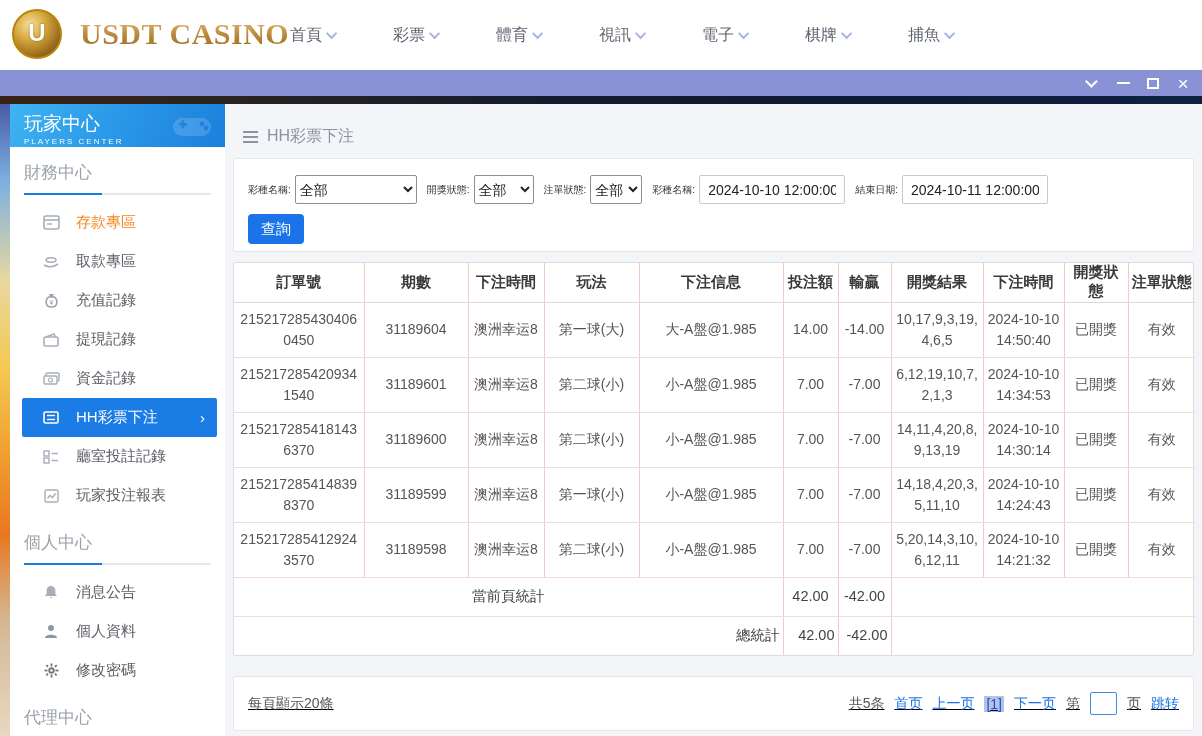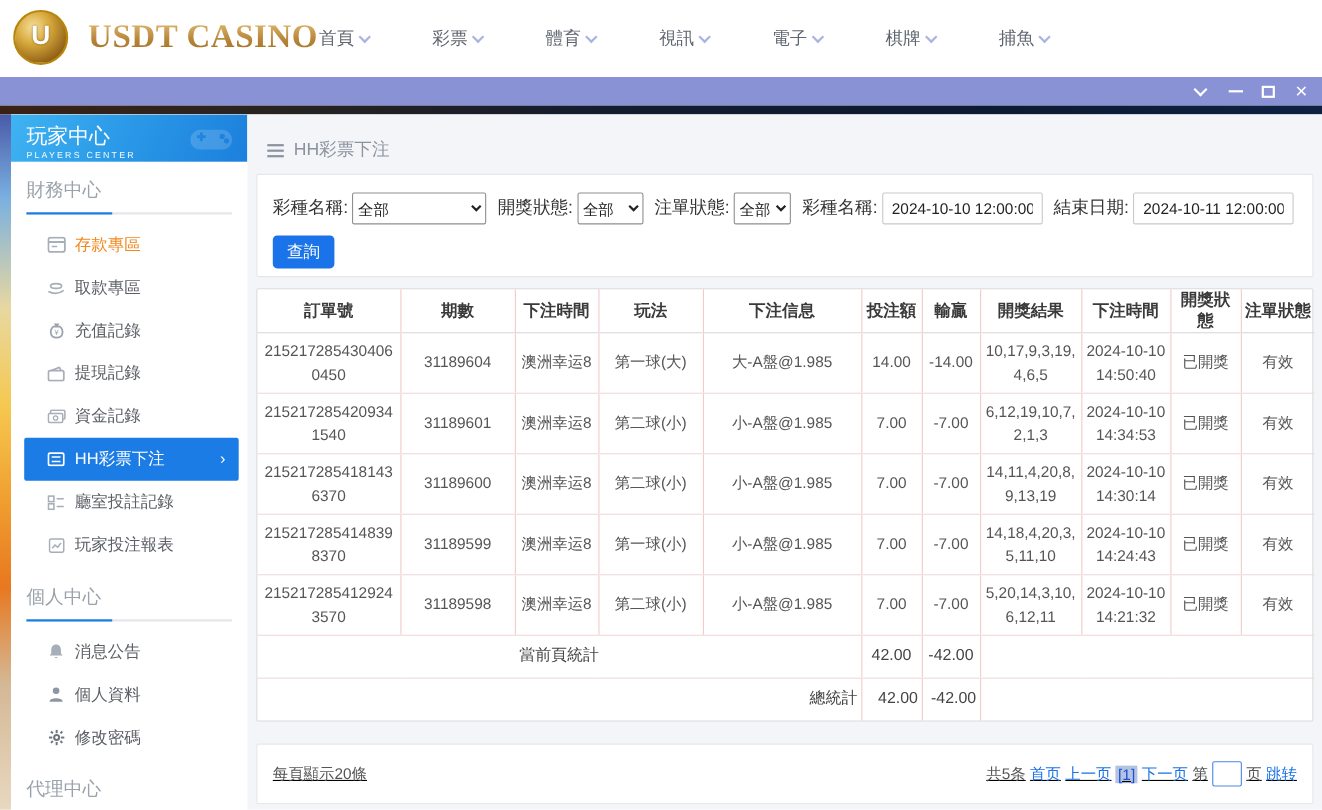--- a/index.html
+++ b/index.html
@@ -44,38 +44,38 @@
   .side-head { height:43px; background:linear-gradient(115deg,#3fb3f2 0%, #2b9ae8 45%, #1c7fdc 100%);
     color:#fff; padding:7px 0 0 14px; position:relative; }
   .side-head .t1 { font-size:19px; }
   .side-head .t2 { font-size:8px; letter-spacing:2px; opacity:.95; }
   .gamepad { position:absolute; right:10px; top:8px; opacity:.45; }
   .side-section { padding:14px 14px 0 14px; }
   .side-section .sec-title { color:#9aa2ab; font-size:17px; padding-bottom:9px; }
   .sec-rule { height:2px; background:#e4e6e9; position:relative; }
   .sec-rule::before { content:""; position:absolute; left:0; top:0; width:78px; height:2px; background:#1b7ce5; }
   .side-items { padding:8px 8px 0 12px; }
-  .side-item { height:39px; display:flex; align-items:center; gap:8px; padding-left:20px;
+  .side-item { height:39px; display:flex; align-items:center; gap:16px; padding-left:20px;
     color:#5c6066; font-size:15px; cursor:pointer; position:relative; }
   .side-item .ico { width:18px; height:18px; display:flex; align-items:center; justify-content:center; }
   .side-item.active { background:#1b7ce5; color:#fff; border-radius:2px; }
   .side-item.orange { color:#f2871d; }
   .side-item .arr { position:absolute; right:12px; font-size:15px; color:#fff; }
 
   
   .main { position:absolute; left:225px; top:104px; width:977px; height:632px; background:#f3f5f8; }
   .breadcrumb { position:absolute; left:18px; top:22px; display:flex; align-items:center; gap:9px;
     color:#8b939e; font-size:16px; }
   .hamburger { display:inline-flex; flex-direction:column; gap:3px; cursor:pointer; }
   .hamburger span { width:15px; height:2px; background:#8b939e; }
 
   .card { position:absolute; background:#fff; border:1px solid #e7e7e7; border-radius:2px; }
   .filter-card { left:8px; top:54px; width:961px; height:94px; padding:16px 14px 0 14px; }
   .filter-row { display:flex; align-items:center; flex-wrap:nowrap; }
-  .filter-row label { font-size:16px; color:#333; margin-right:4px; white-space:nowrap; }
+  .filter-row label { font-size:10px; color:#333; margin-right:4px; white-space:nowrap; }
   .filter-row .gap { width:10px; }
   select { height:29px; border:1px solid #8f8f8f; border-radius:2px; background:#fff;
     font-size:14px; color:#222; font-family:inherit; }
   .sel-lottery { width:122px; }
   .sel-draw { width:60px; }
   .sel-order { width:52px; }
   .date-input { height:29px; width:146px; border:1px solid #c9c9c9; border-radius:2px;
     font-size:14px; color:#222; padding:0 8px; font-family:inherit; }
   .search-btn { margin-top:10px; width:56px; height:30px; background:#1a73e8; color:#fff;
     border:none; border-radius:4px; font-size:15px; cursor:pointer; font-family:inherit; }
@@ -90,21 +90,21 @@
     border-left:1px solid #f2cbcb; border-bottom:1px solid #f0dada; padding:2px 3px;
     word-break:break-all; line-height:1.45; }
   td:first-child { border-left:none; }
   tr.summary td { height:39px; font-size:14.5px; color:#444; }
   tr.summary:last-child td { border-bottom:none;text-align:right; }
 
   
   .pager-card { left:8px; top:572px; width:961px; height:55px; display:flex; align-items:center;
     justify-content:space-between; padding:0 14px;text-decoration:underline; }
   .per-page { font-size:14px; color:#555; }
-  .pager-right { display:flex; align-items:center; gap:4px; font-size:14px; color:#555; }
+  .pager-right { display:flex; align-items:center; gap:10px; font-size:14px; color:#555; }
   .pg-link { color:#1a73e8; cursor:pointer; text-decoration:none; }
   .pg-current { background:#b5c3e2; color:#1a4fd8; padding:0 2px; cursor:pointer; }
   .jump-input { width:27px; height:23px; border:1px solid #4a86e8; border-radius:2px;
     font-size:13px; text-align:center; font-family:inherit; }
 
   svg.glyph { display:block; }
 </style>
 </head>
 <body>
 

